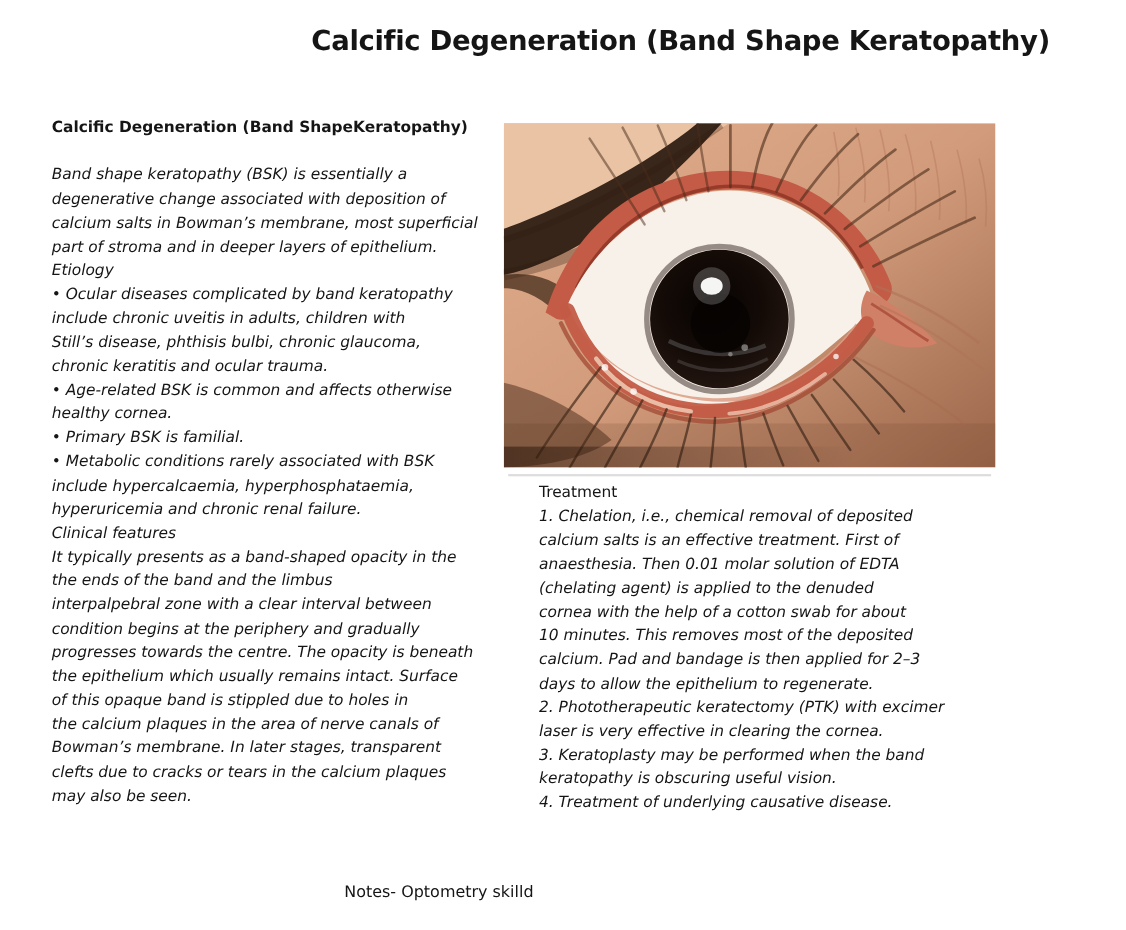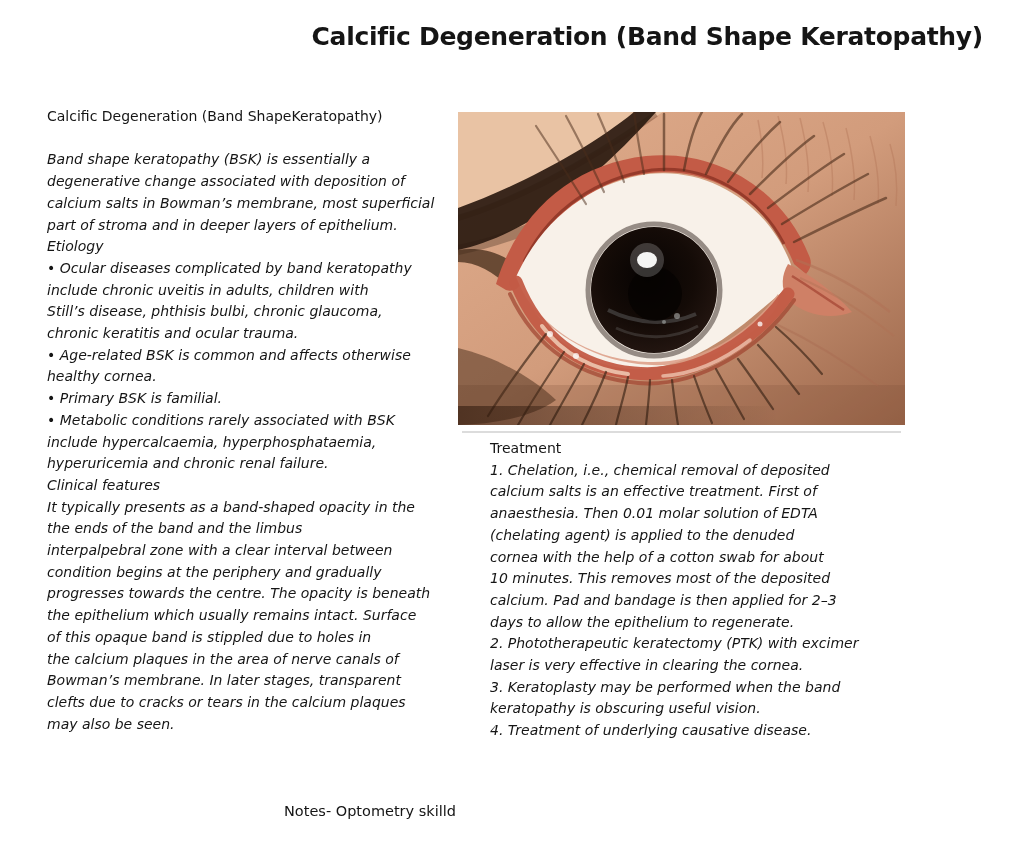--- a/index.html
+++ b/index.html
@@ -8,39 +8,39 @@
     background:#ffffff;
     font-family:"DejaVu Sans", sans-serif;
     color:#151515;
     position:relative;
     overflow:hidden;
   }
   .page { position:absolute; inset:0; background:#ffffff; }
 
   .title {
     position:absolute; left:283px; top:22px; width:700px; margin:0;
-    text-align:right; font-size:25px; font-weight:700; letter-spacing:-0.3px;
+    text-align:left; font-size:25px; font-weight:700; letter-spacing:-0.3px;
     white-space:nowrap;
   }
 
   .left-col { position:absolute; left:47px; top:106px; width:410px; font-size:14px; }
   .col-heading { line-height:21.7px; white-space:nowrap; }
-  .left-col .col-heading { margin-bottom:21.7px; }
+  .left-col .col-heading { margin-bottom:21.7px;font-weight:bold; }
   .line { line-height:21.7px; white-space:nowrap;font-style:italic; }
 
   .photo { position:absolute; left:458px; top:112px; width:447px; height:313px; margin:0; }
   .photo svg { display:block; width:100%; height:100%; }
   .photo::after {
     content:""; position:absolute; left:4px; right:4px; bottom:-8px; height:2px;
     background:#dcdcdc;
   }
 
   .treatment-col { position:absolute; left:490px; top:438px; width:432px; font-size:14px; }
 
-  .footer { position:absolute; left:284px; top:803px; font-size:14.5px; white-space:nowrap; }
+  .footer { position:absolute; left:313px; top:803px; font-size:14.5px; white-space:nowrap; }
 </style>
 </head>
 <body>
 
 <div class="page">
 
   <h1 class="title">Calcific Degeneration (Band Shape Keratopathy)</h1>
 
   <section class="left-col">
     <div class="col-heading">Calcific Degeneration (Band ShapeKeratopathy)</div>

